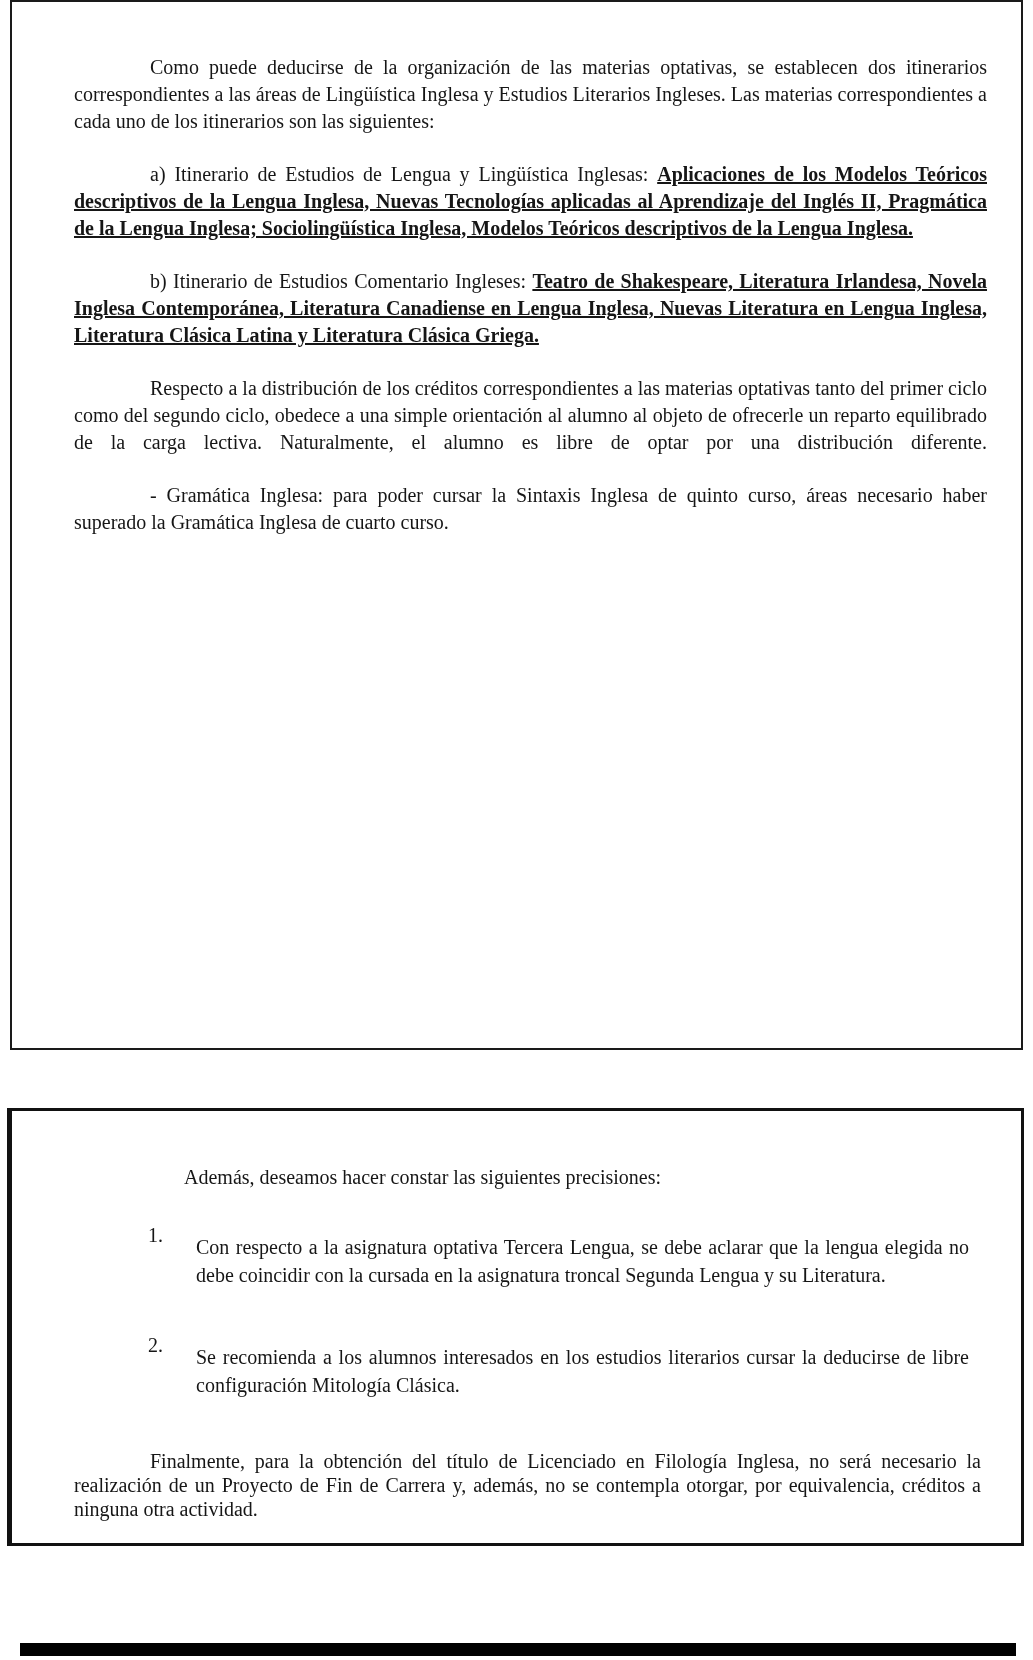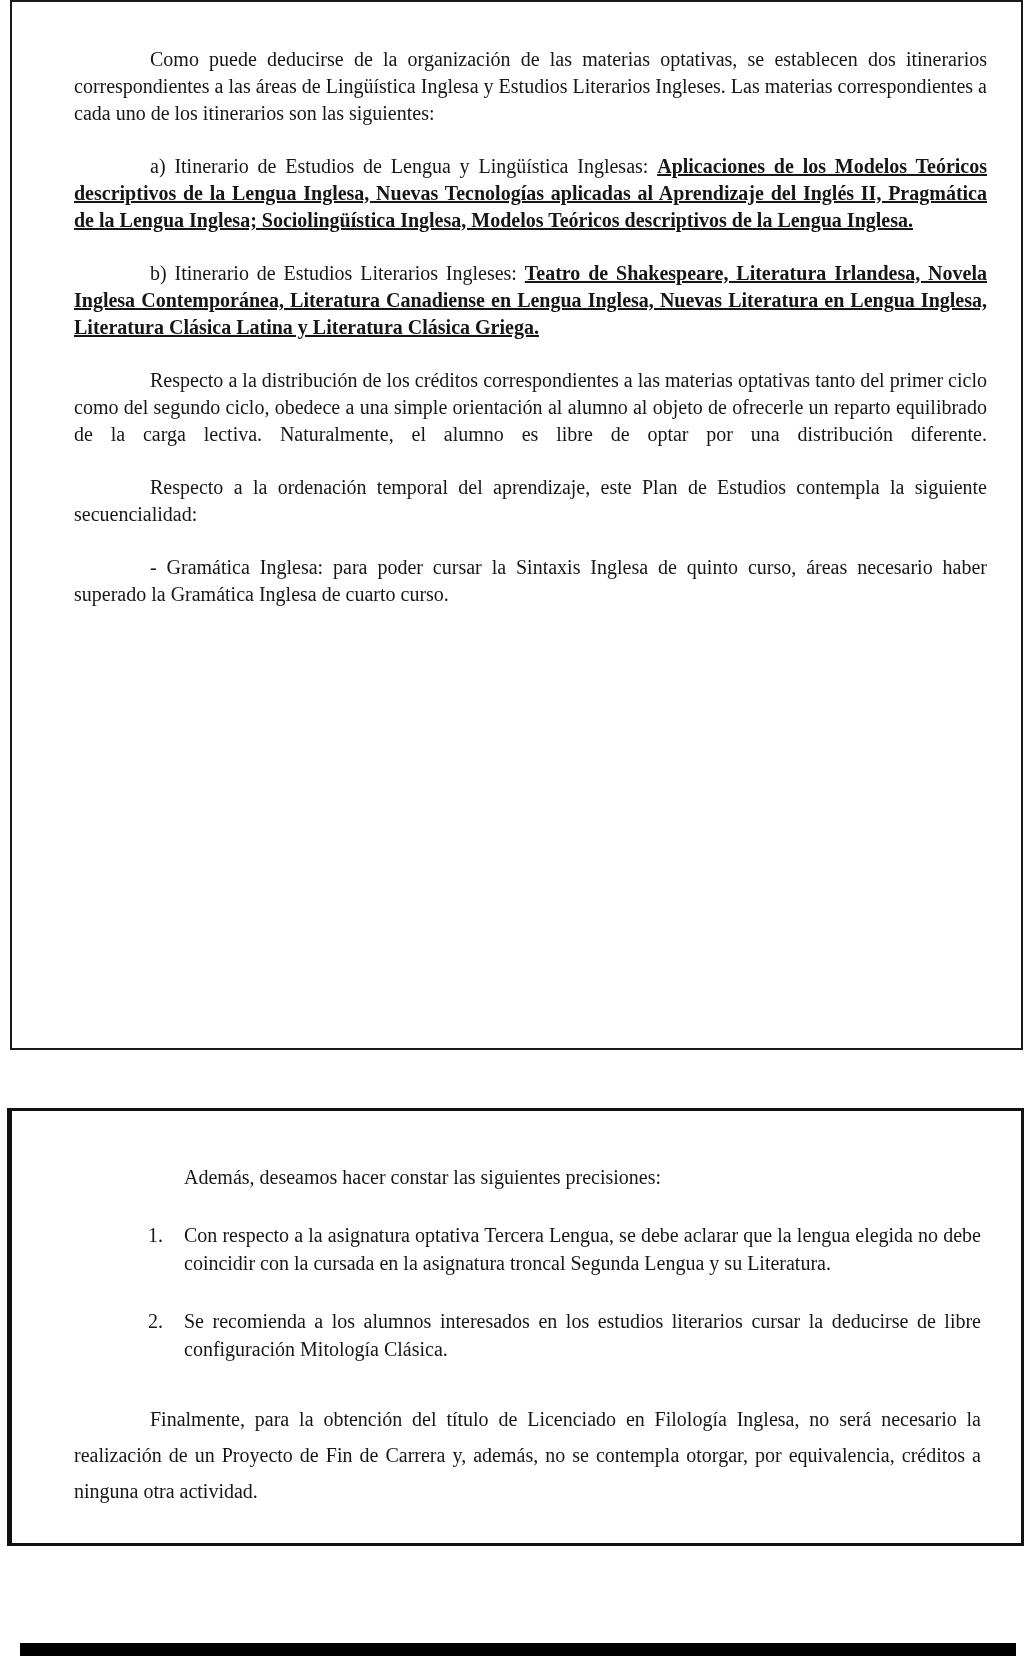--- a/index.html
+++ b/index.html
@@ -23,21 +23,21 @@
     top: -2px;
     width: 1013px;
     height: 1052px;
     border: 2px solid #1a1a1a;
     border-top-width: 4px;
     box-sizing: border-box;
     padding: 44px 34px 0 62px;
     background: #ffffff;
   }
   .panel-upper p {
-    margin: 0 0 26px 0;
+    margin: 8px 0 26px 0;
     font-size: 20px;
     line-height: 27px;
     text-align: justify;
     text-indent: 76px;
   }
   .panel-upper p.justify-last {
     text-align-last: justify;
     font-family: Liberation Serif, serif;
   }
   .bold-run {
@@ -67,28 +67,28 @@
   .numbered-item {
     display: flex;
     margin: 0 0 30px 74px;
     font-size: 20px;
     line-height: 28px;
   }
   .numbered-item .num {
     flex: 0 0 36px;
   }
   .numbered-item .item-text {
-    margin: 0;
+    margin: 12px;
     flex: 1 1 auto;
     text-align: justify;
   }
   .panel-lower .final {
     margin: 38px 0 0 0;
     font-size: 20px;
-    line-height: 36px;
+    line-height: 24px;
     text-align: justify;
     text-indent: 76px;
   }
 
   
   .scan-bar {
     position: absolute;
     left: 20px;
     top: 1643px;
     width: 996px;
@@ -101,26 +101,25 @@
 
 <div class="panel-upper">
 
   <p>Como puede deducirse de la organización de las materias optativas, se establecen dos itinerarios correspondientes a las áreas de Lingüística Inglesa y Estudios Literarios Ingleses. Las materias correspondientes a cada uno de los itinerarios son las siguientes:</p>
 
   <p>
     <span>a) Itinerario de Estudios de Lengua y Lingüística Inglesas: </span><span class="bold-run">Aplicaciones de los Modelos Teóricos descriptivos de la Lengua Inglesa, Nuevas Tecnologías aplicadas al Aprendizaje del Inglés II, Pragmática de la Lengua Inglesa; Sociolingüística Inglesa, Modelos Teóricos descriptivos de la Lengua Inglesa.</span>
   </p>
 
   <p>
-    <span>b) Itinerario de Estudios Literarios Ingleses: </span><span class="bold-run">Teatro de Shakespeare, Literatura Irlandesa, Novela Inglesa Contemporánea, Literatura Canadiense en Lengua Inglesa, Nuevas Literatura en Lengua Inglesa, Literatura Clásica Latina y Literatura Clásica Griega.</span>
+    <span>b) Itinerario de Estudios Comentario Ingleses: </span><span class="bold-run">Teatro de Shakespeare, Literatura Irlandesa, Novela Inglesa Contemporánea, Literatura Canadiense en Lengua Inglesa, Nuevas Literatura en Lengua Inglesa, Literatura Clásica Latina y Literatura Clásica Griega.</span>
   </p>
 
   <p class="justify-last">Respecto a la distribución de los créditos correspondientes a las materias optativas tanto del primer ciclo como del segundo ciclo, obedece a una simple orientación al alumno al objeto de ofrecerle un reparto equilibrado de la carga lectiva. Naturalmente, el alumno es libre de optar por una distribución diferente.</p>
 
-  <p>Respecto a la ordenación temporal del aprendizaje, este Plan de Estudios contempla la siguiente secuencialidad:</p>
 
 
 
 
   <p>- Gramática Inglesa: para poder cursar la Sintaxis Inglesa de quinto curso, áreas necesario haber superado la Gramática Inglesa de cuarto curso.</p>
 
 </div>
 
 <div class="panel-lower">
 

